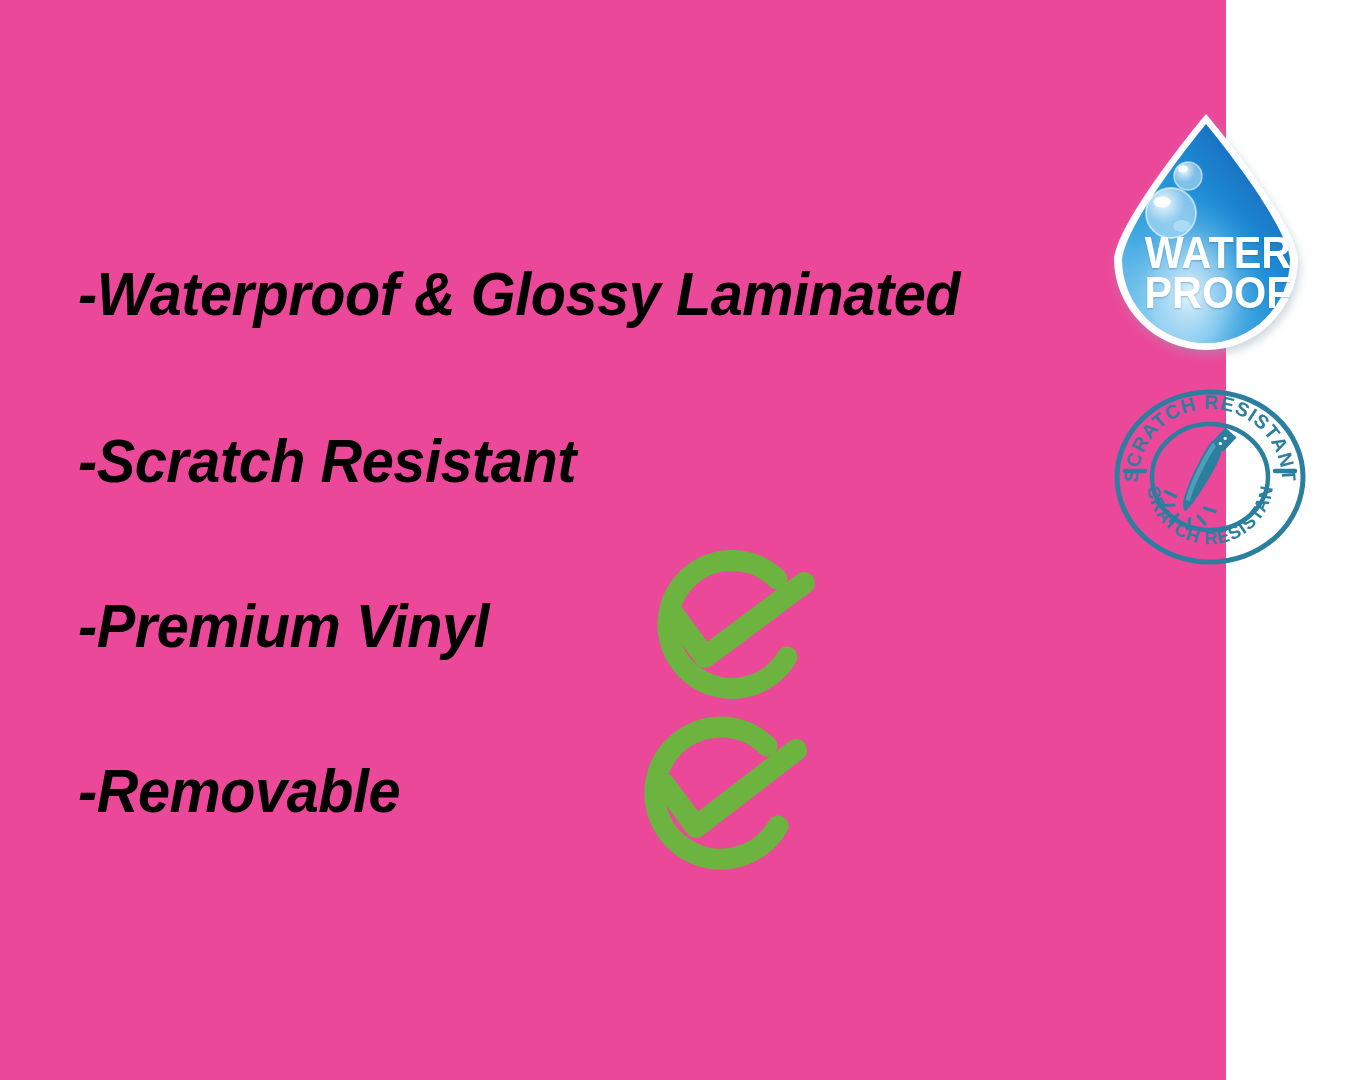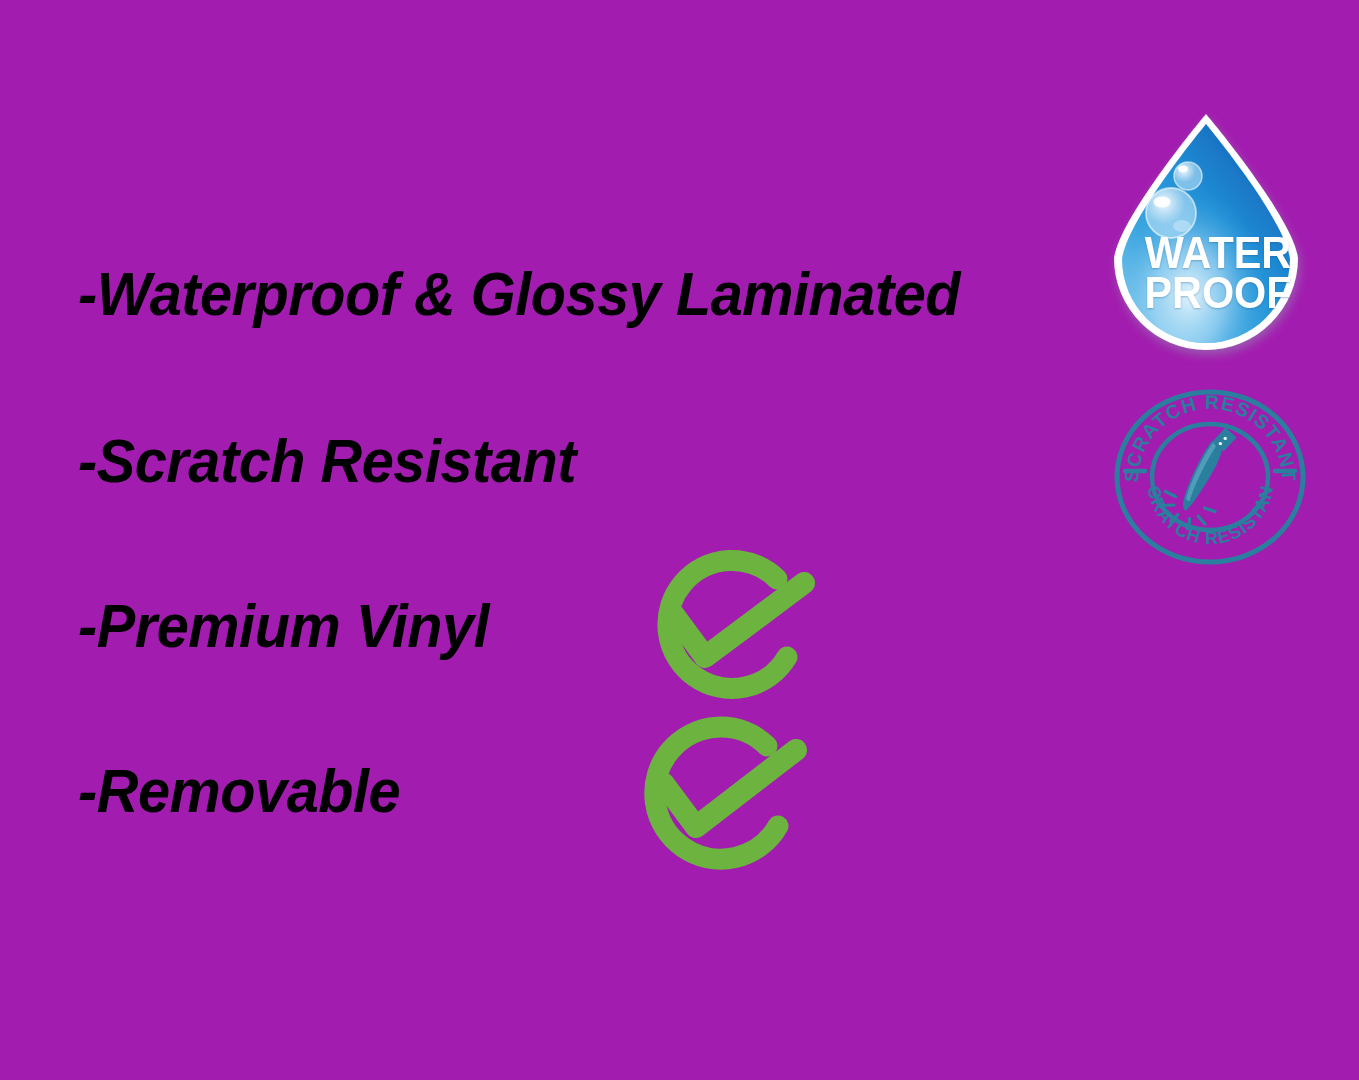--- a/index.html
+++ b/index.html
@@ -2,21 +2,21 @@
 <html><head>
 <meta charset="utf-8">
 <style>
   html,body{margin:0;padding:0;}
   body{
     width:1359px;height:1080px;
     background:#ffffff;
     font-family:"Liberation Sans","DejaVu Sans",sans-serif;
     overflow:hidden;position:relative;
   }
-  #stage{position:relative;width:1359px;height:1080px;background:#a21caf;}
+  #stage{position:relative;width:1226px;height:1080px;background:#ec4899;}
 
   
   .feature-list{position:absolute;left:0;top:0;width:1100px;height:1080px;}
   .feature-line{
     position:absolute;left:78px;
     font-weight:700;font-style:italic;
     font-family:"Liberation Sans","DejaVu Sans",sans-serif;
     color:#000000;
     font-size:62px;
     line-height:1;

